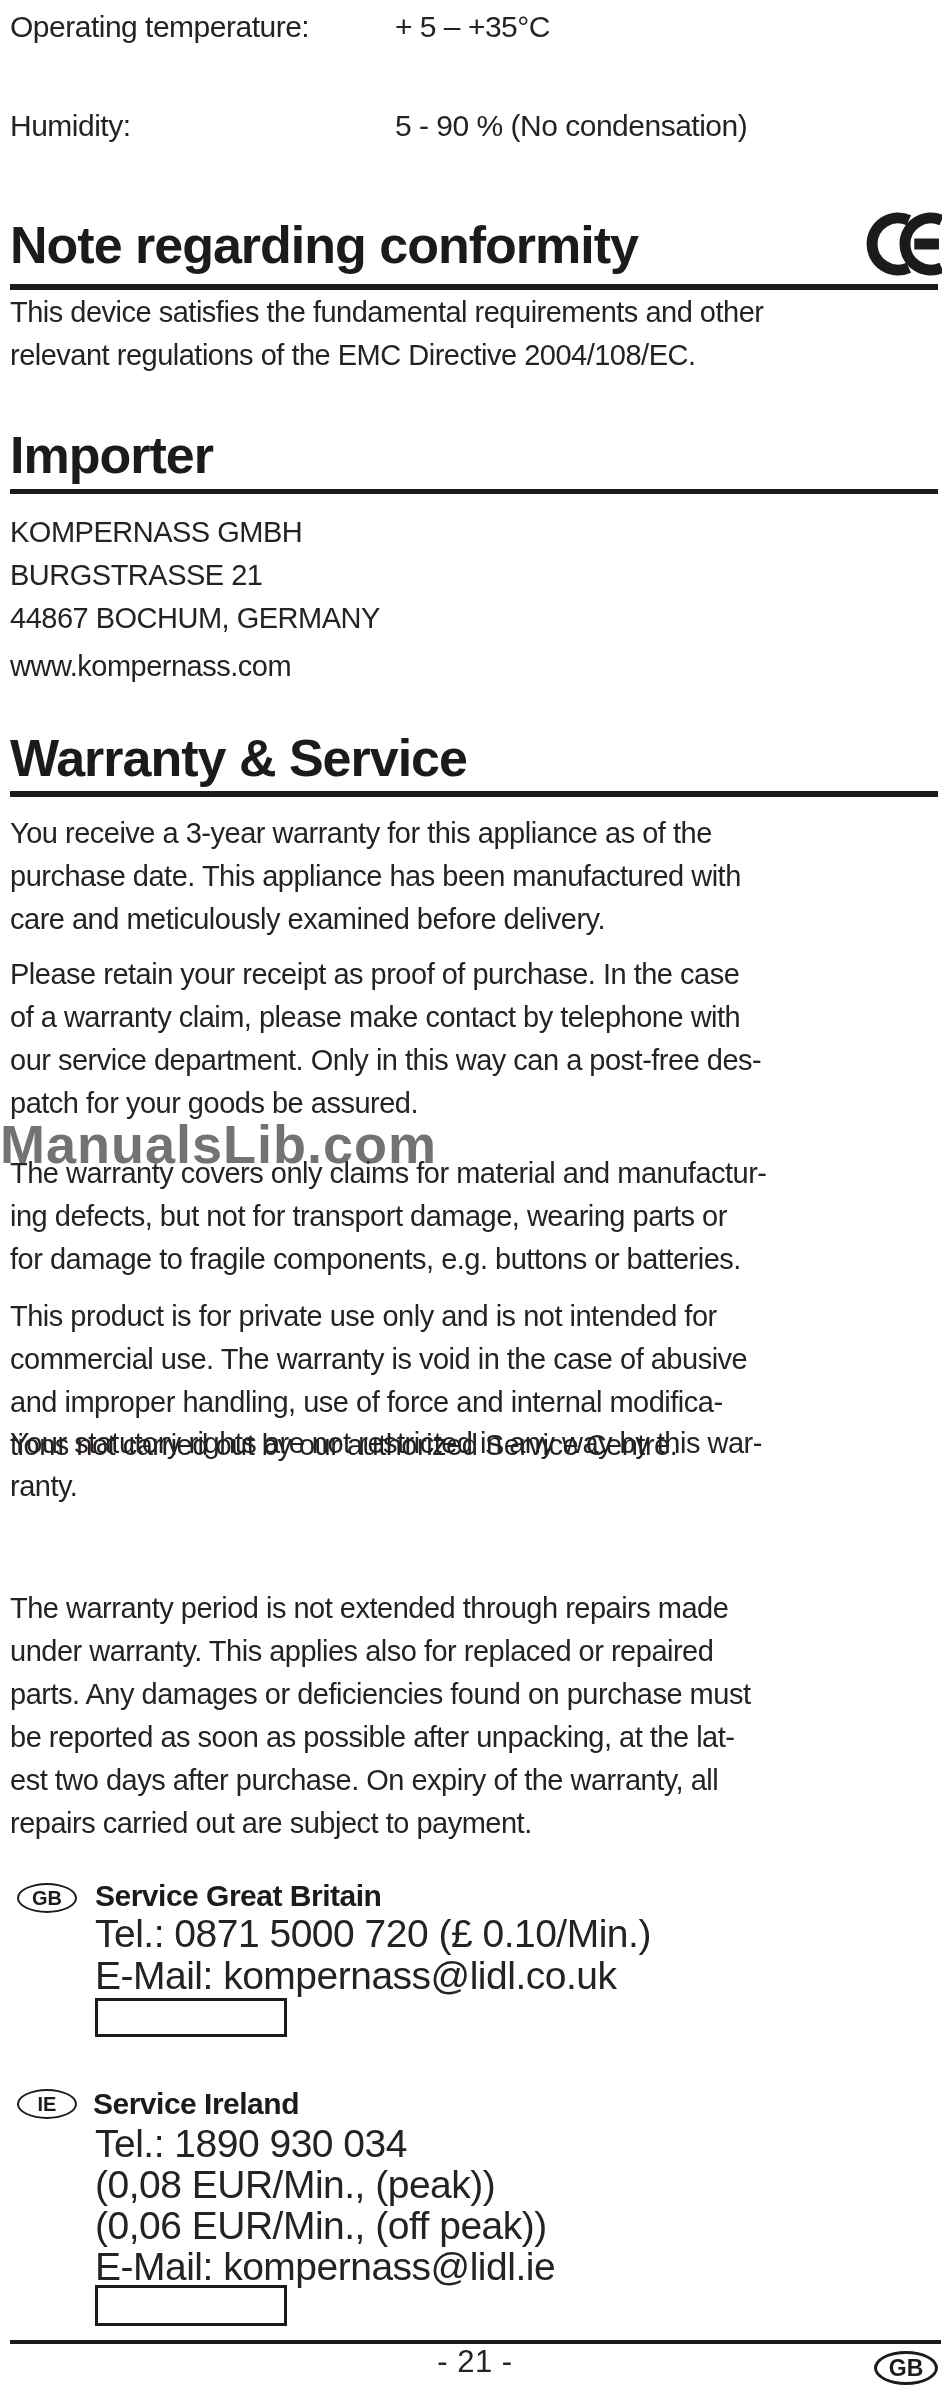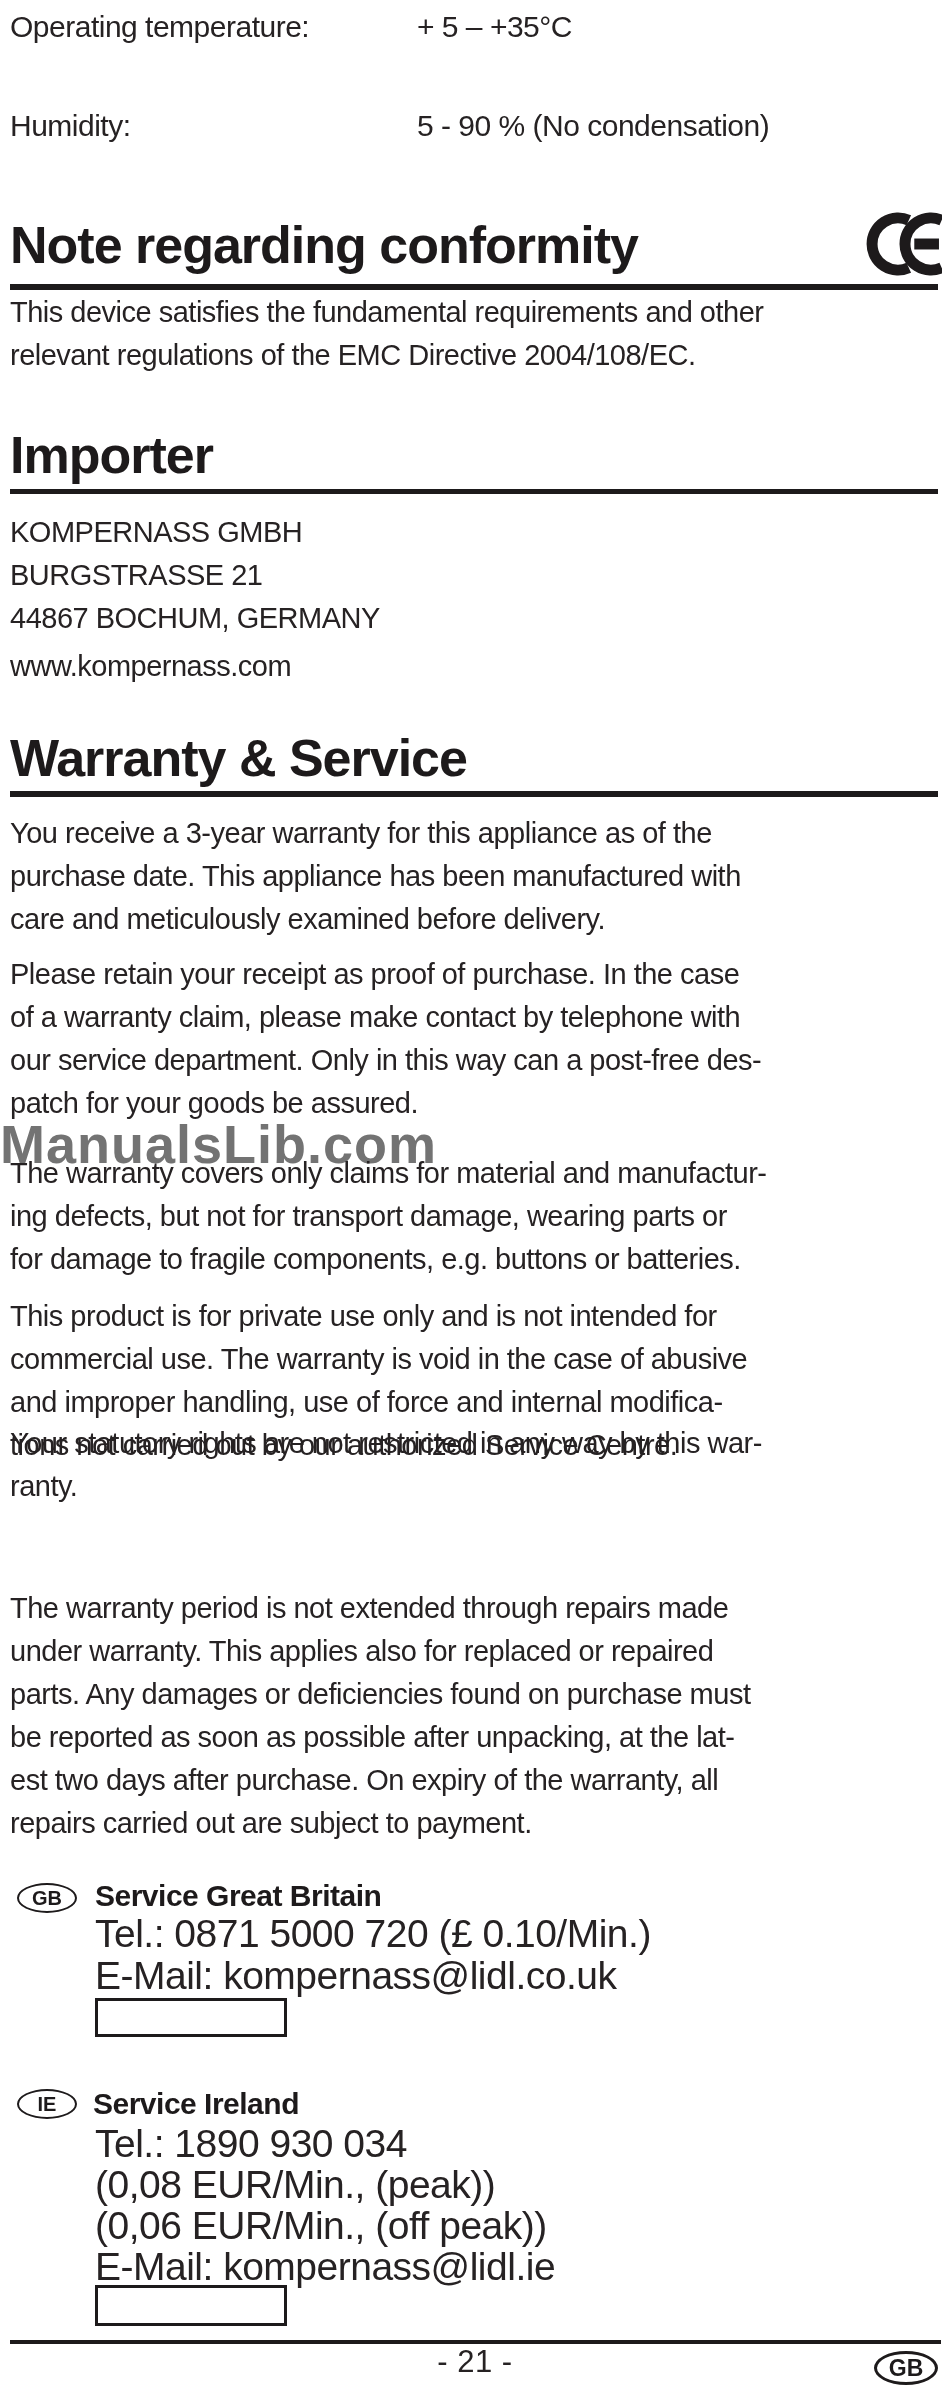--- a/index.html
+++ b/index.html
@@ -15,21 +15,21 @@
   .abs{position:absolute;}
   .body-text{
     font-size:29px;
     line-height:43px;
     letter-spacing:-0.5px;
     white-space:pre-line;
     color:#262223;
   }
   .spec-row{position:absolute;left:10px;width:930px;height:45px;}
   .spec-label{position:absolute;left:0;top:0;font-size:30px;letter-spacing:-0.5px;}
-  .spec-value{position:absolute;left:385px;top:0;font-size:30px;letter-spacing:-0.5px;margin-left:22px;}
+  .spec-value{position:absolute;left:385px;top:0;font-size:30px;letter-spacing:-0.5px;}
   .heading{
     position:absolute;left:10px;
     font-size:52px;font-weight:bold;
     letter-spacing:-1px;
     line-height:58px;
     color:#1d1a1b;
   }
   .rule{position:absolute;left:10px;width:928px;height:6px;background:#1d1a1b;}
   .watermark{
     position:absolute;left:0;right:0;top:1113px;

